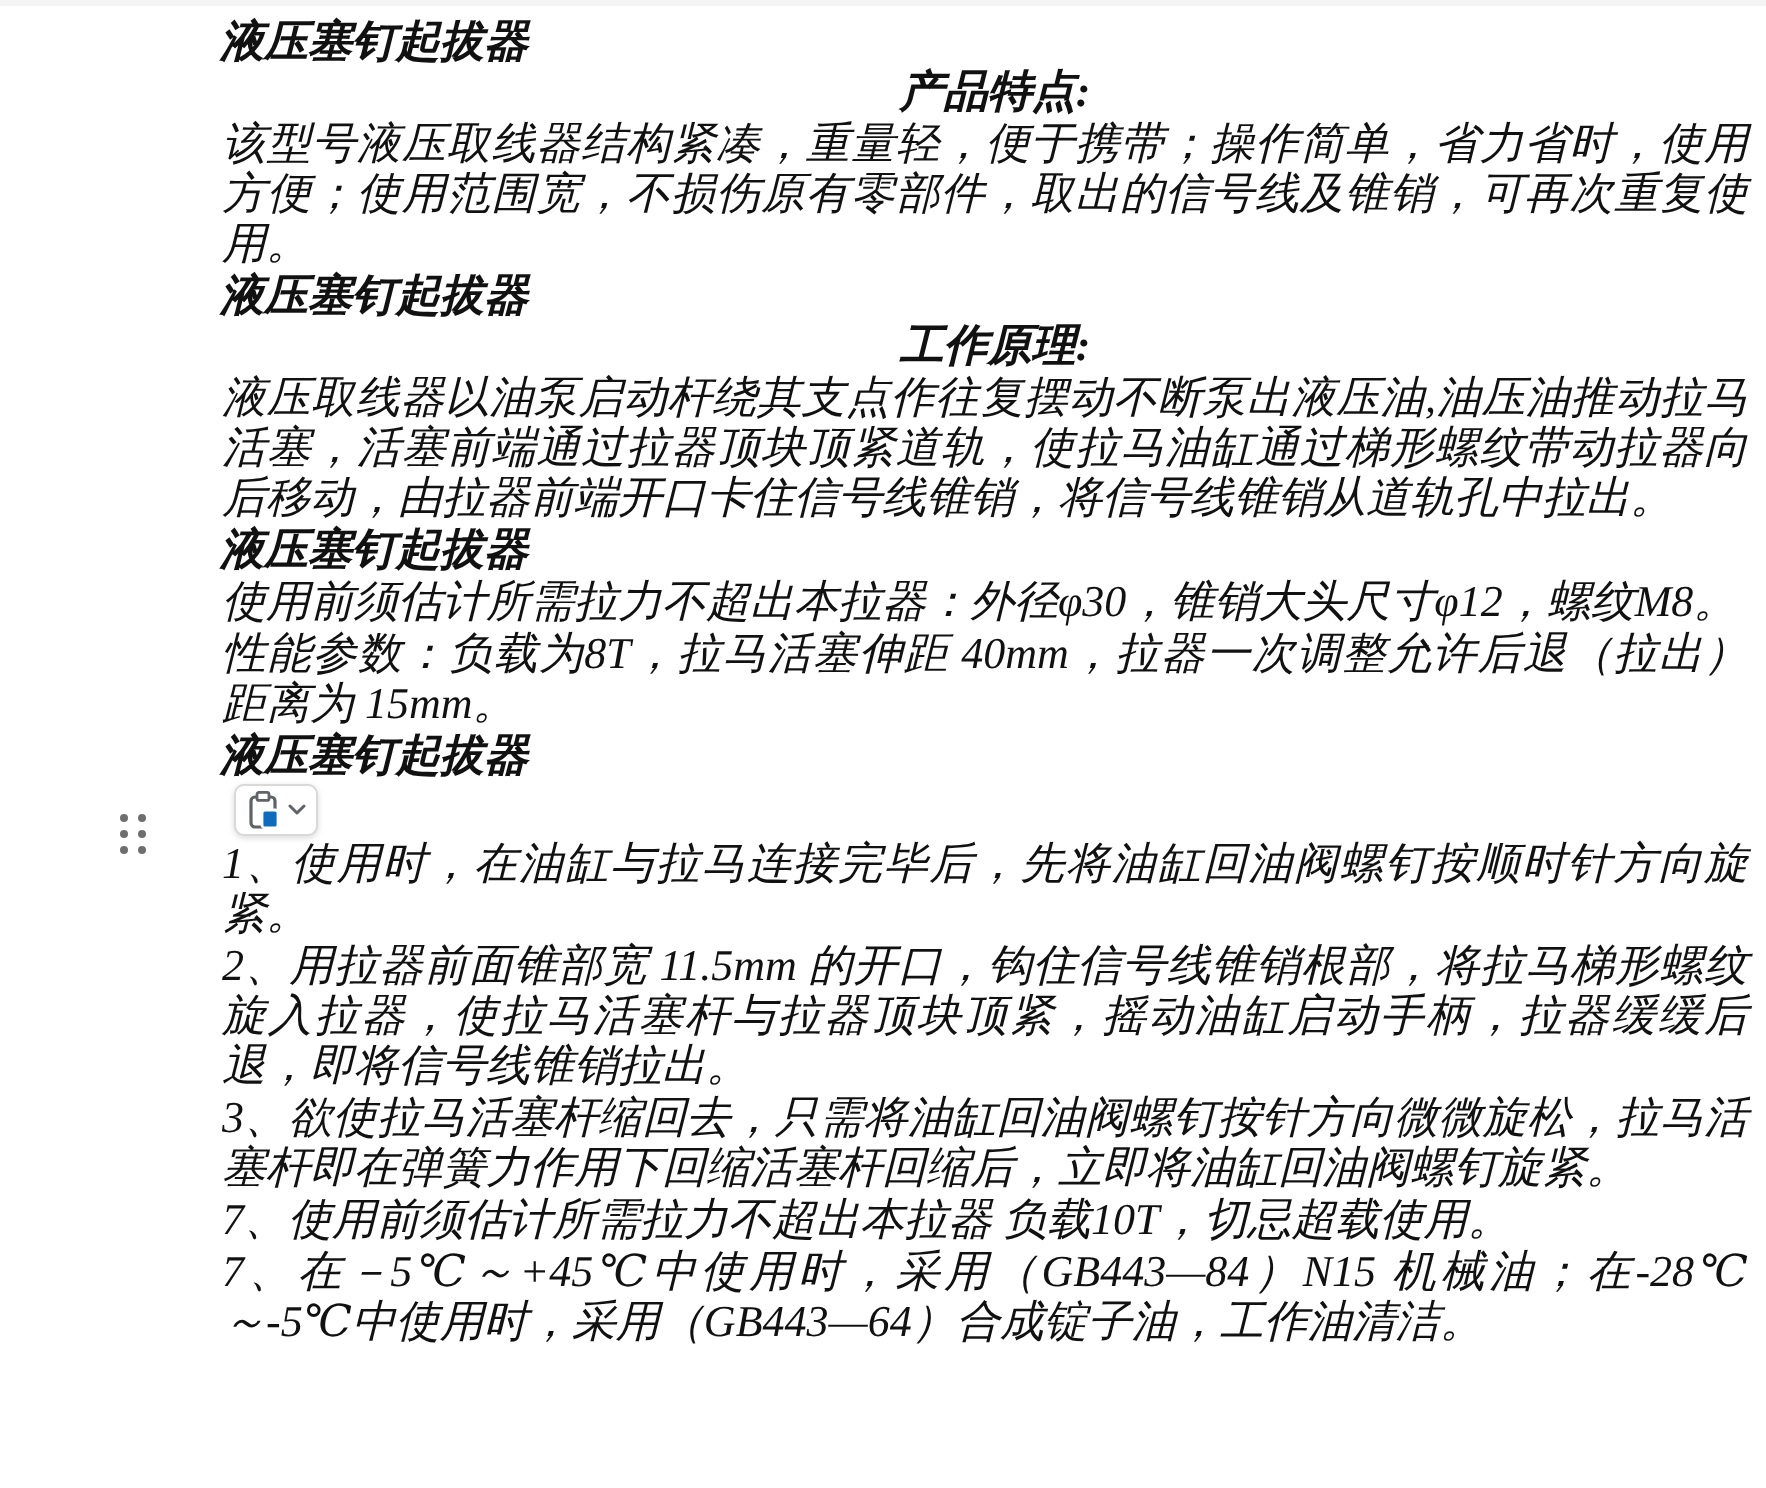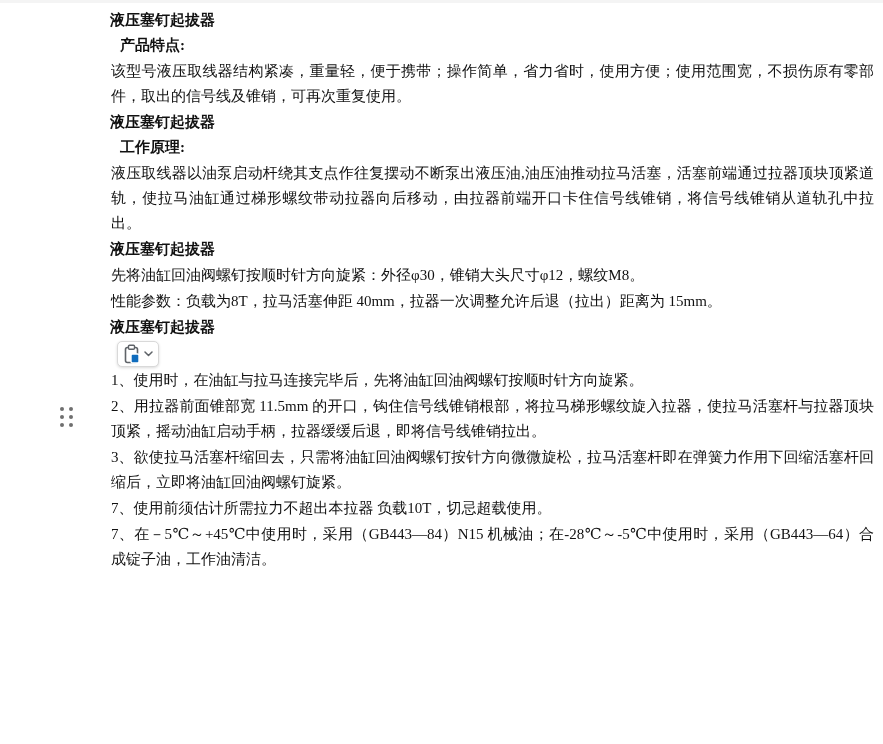--- a/index.html
+++ b/index.html
@@ -17,32 +17,33 @@
     position: absolute;
     top: 0; left: 0;
     width: 100%; height: 3px;
     background: #f4f4f4;
   }
   .content {
     position: absolute;
     top: 8px;
     left: 110px;
     width: 765px;
-    font-size: 15px;
+    font-size: 22px;
     line-height: 25px;
     text-align: justify;
+    font-style: italic;
   }
   .section-title {
     font-weight: bold;
     text-align: left;
   }
   .section-subtitle {
     font-weight: bold;
     padding-left: 10px;
-    text-align: left;
+    text-align: center;
   }
   .para { margin: 1px; }
   .subtitle-row {
     white-space: nowrap;
     text-align: left;
   }
   
   .drag-handle {
     position: absolute;
     left: 60px;
@@ -94,21 +95,21 @@
 
     <div class="section-title">液压塞钉起拔器</div>
     <div class="section-subtitle">产品特点:</div>
     <p class="para">该型号液压取线器结构紧凑，重量轻，便于携带；操作简单，省力省时，使用方便；使用范围宽，不损伤原有零部件，取出的信号线及锥销，可再次重复使用。</p>
 
     <div class="section-title">液压塞钉起拔器</div>
     <div class="section-subtitle">工作原理:</div>
     <p class="para">液压取线器以油泵启动杆绕其支点作往复摆动不断泵出液压油,油压油推动拉马活塞，活塞前端通过拉器顶块顶紧道轨，使拉马油缸通过梯形螺纹带动拉器向后移动，由拉器前端开口卡住信号线锥销，将信号线锥销从道轨孔中拉出。</p>
 
     <div class="section-title">液压塞钉起拔器</div>
-    <p class="para">先将油缸回油阀螺钉按顺时针方向旋紧：外径φ30，锥销大头尺寸φ12，螺纹M8。</p>
+    <p class="para">使用前须估计所需拉力不超出本拉器：外径φ30，锥销大头尺寸φ12，螺纹M8。</p>
     <p class="para">性能参数：负载为8T，拉马活塞伸距 40mm，拉器一次调整允许后退（拉出）距离为 15mm。</p>
 
     <div class="section-title">液压塞钉起拔器</div>
     <div class="subtitle-row">
       <span class="paste-btn">
         <span>
           <svg width="18" height="20" viewBox="0 0 18 20">
             <rect x="2.5" y="3.5" width="12" height="15" rx="2" fill="none" stroke="#5f6368" stroke-width="1.6"></rect>
             <rect x="5.5" y="1.2" width="6" height="4" rx="1" fill="#ffffff" stroke="#5f6368" stroke-width="1.4"></rect>
             <rect x="8" y="10" width="8" height="9" rx="1.5" fill="#0f6cbd" stroke="#ffffff" stroke-width="1.4"></rect>

